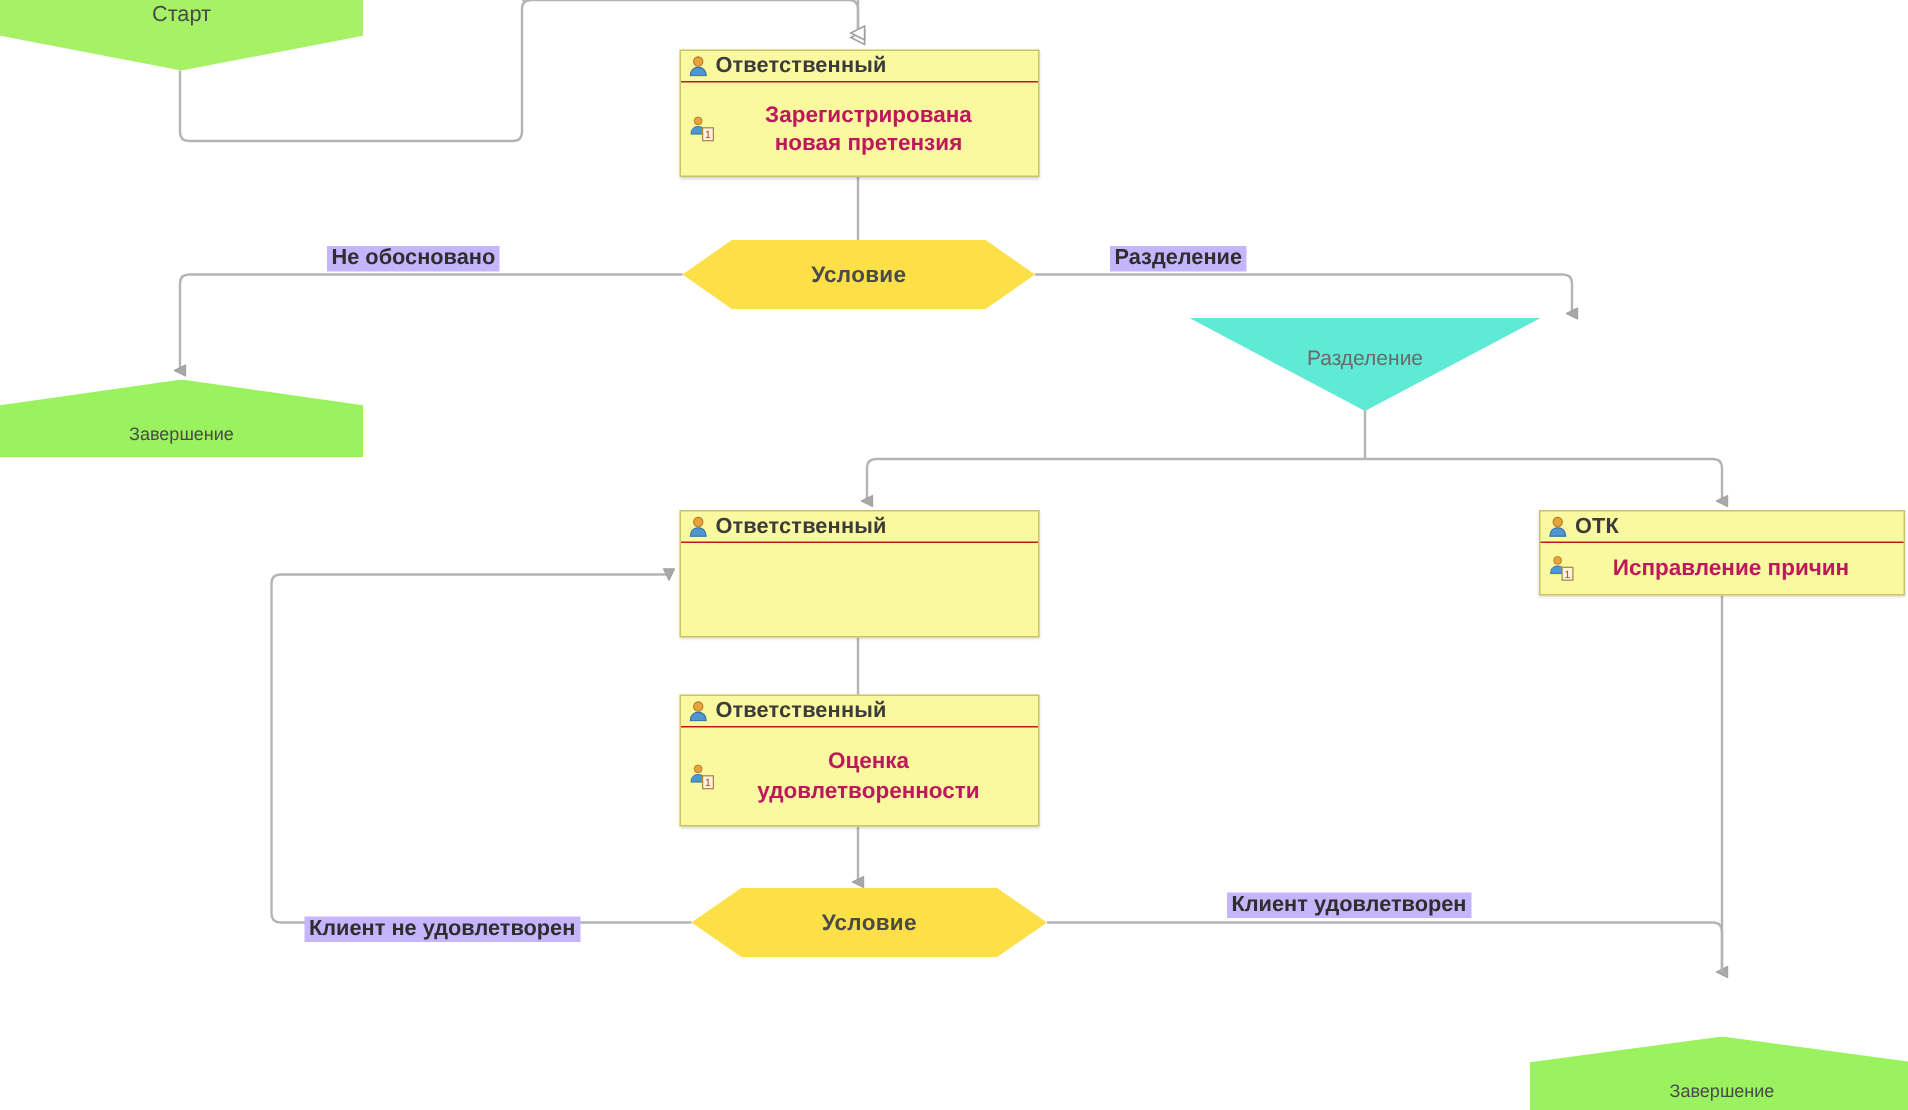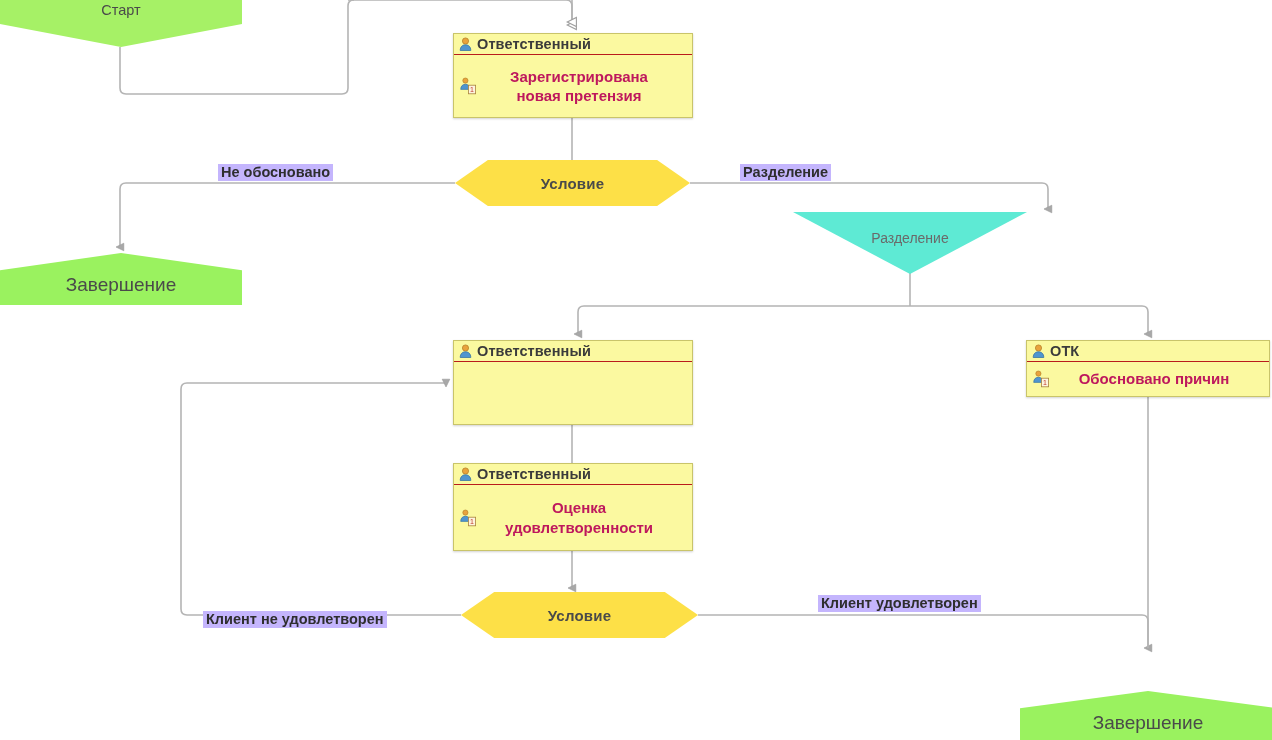--- a/index.html
+++ b/index.html
@@ -123,21 +123,21 @@
     padding-top: 10px;
   }
   .end {
     background: #9af25f;
     clip-path: polygon(50% 0%, 100% 33%, 100% 100%, 0% 100%, 0% 33%);
     display: flex;
     align-items: flex-end;
     justify-content: center;
   }
   .end-label {
-    font-size: 19px;
+    font-size: 12px;
     color: #4a4a4a;
     padding-bottom: 9px;
   }
 
   
   .edge-label {
     position: absolute;
     font-size: 14.5px;
     font-weight: bold;
     color: #2e2e2e;
@@ -265,21 +265,21 @@
     </div>
     <div class="task-body">
       <span class="icon task-body-icon">
         <svg width="17" height="18" viewBox="0 0 17 18">
           <circle cx="5.4" cy="3.6" r="2.6" fill="#e8a33d" stroke="#b07a22" stroke-width="0.6"></circle>
           <path d="M0.7,12.4 C0.7,8.9 2.8,7.3 5.4,7.3 C8,7.3 10.1,8.9 10.1,12.4 Z" fill="#4f95cf" stroke="#2e6b9e" stroke-width="0.6"></path>
           <rect x="8.4" y="8.2" width="7.2" height="8.6" fill="#fdf4df" stroke="#a8833c" stroke-width="0.8"></rect>
           <text x="12" y="15" font-size="7" fill="#c0392b" text-anchor="middle" font-family="'Liberation Sans', sans-serif">1</text>
         </svg>
       </span>
-      <span class="task-body-label">Обосновано причин</span>
+      <span class="task-body-label">Исправление причин</span>
     </div>
   </div>
 
   <div class="node task" style="left:453px; top:463px; width:240px; height:88px;">
     <div class="task-header">
       <span class="icon">
         <svg width="13" height="14" viewBox="0 0 13 14">
           <circle cx="6.5" cy="4" r="3.1" fill="#e8a33d" stroke="#b07a22" stroke-width="0.7"></circle>
           <path d="M1.2,13.5 C1.2,9.6 3.6,7.8 6.5,7.8 C9.4,7.8 11.8,9.6 11.8,13.5 Z" fill="#4f95cf" stroke="#2e6b9e" stroke-width="0.7"></path>
         </svg>

